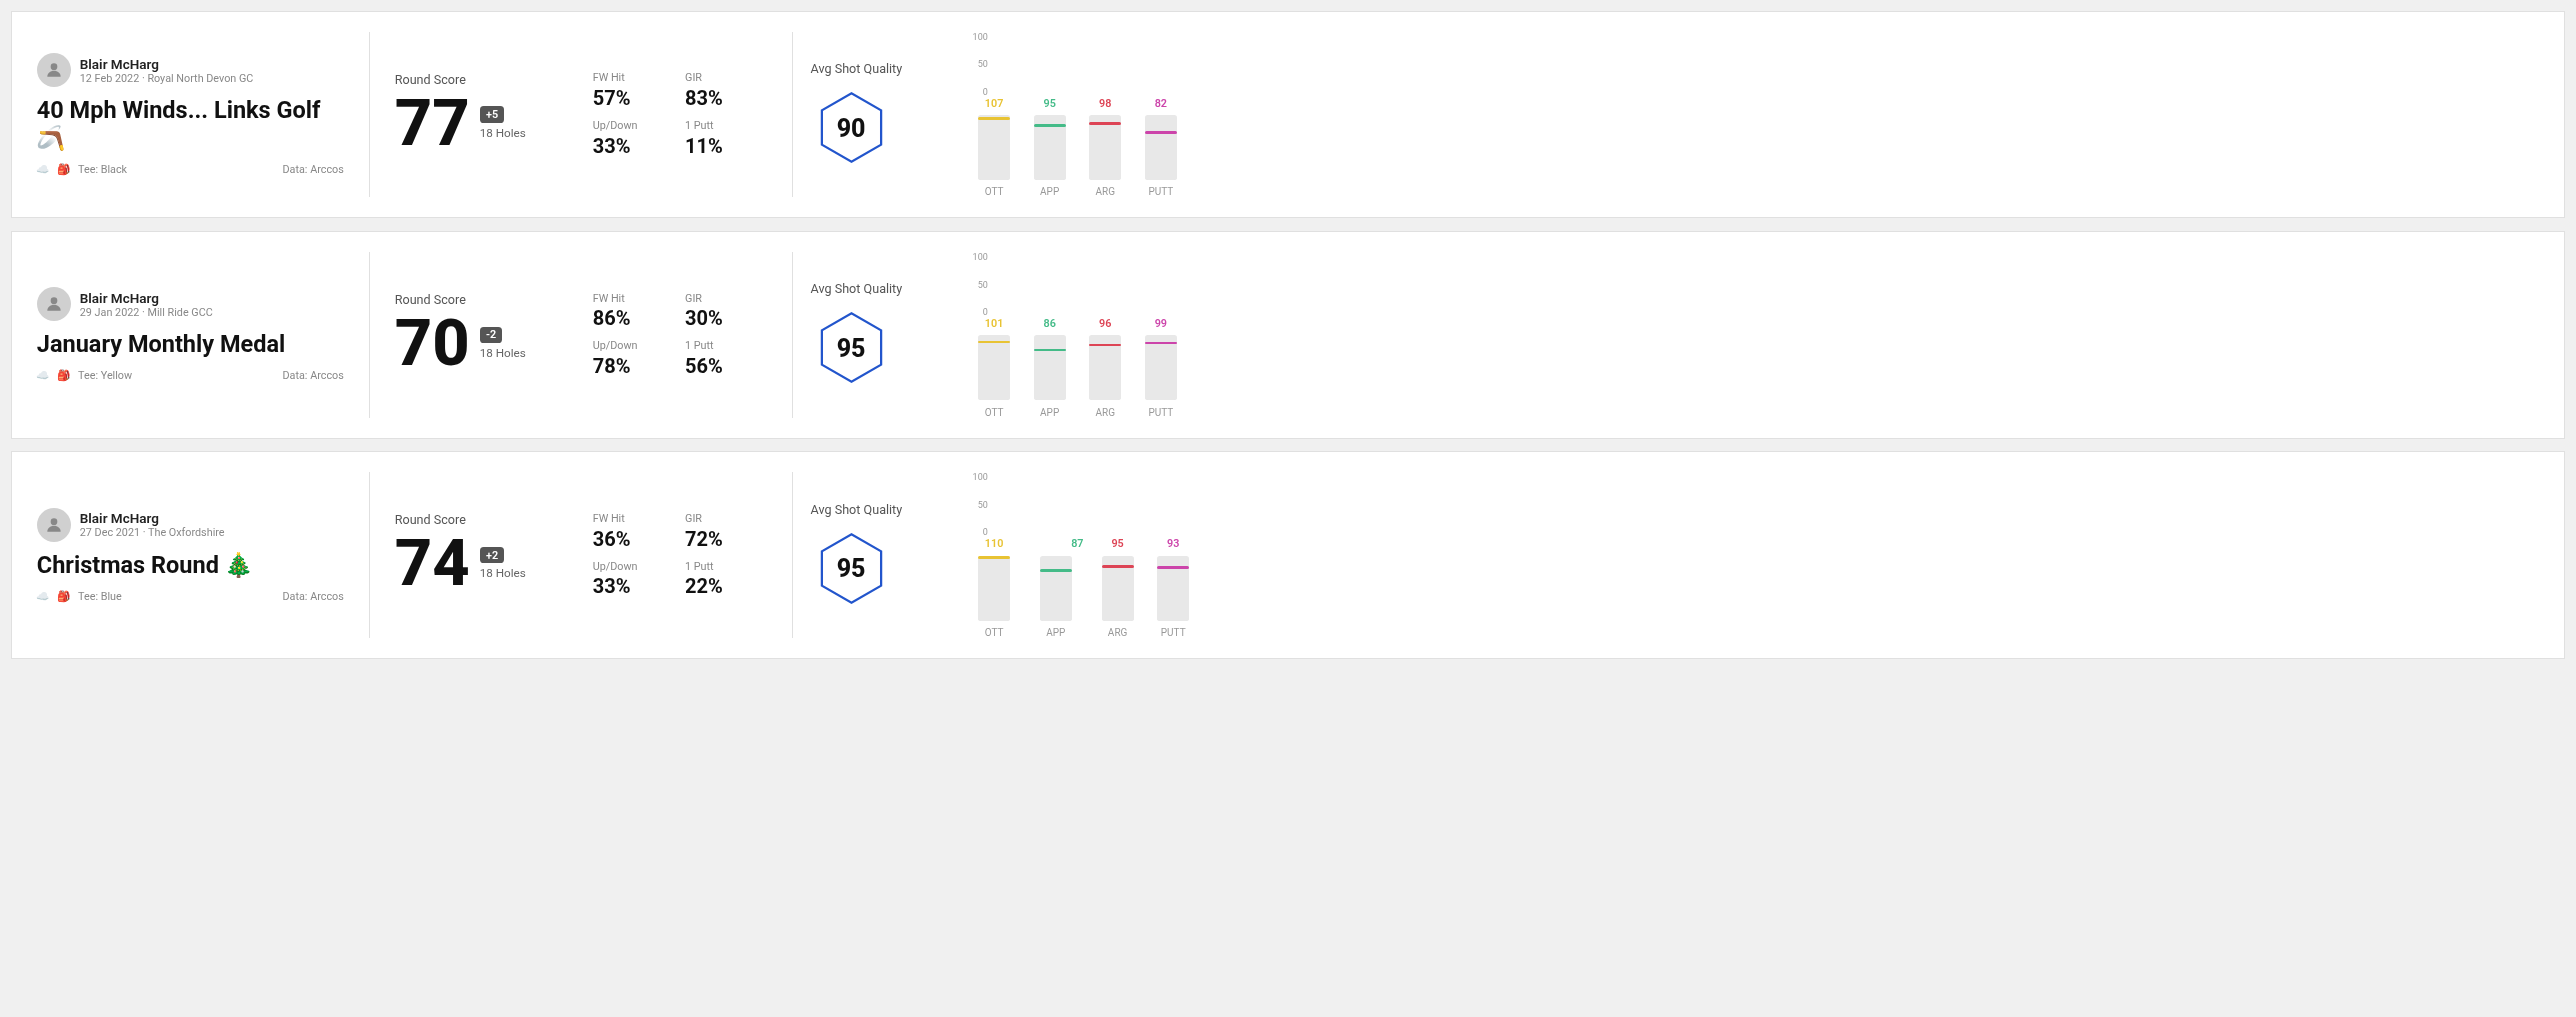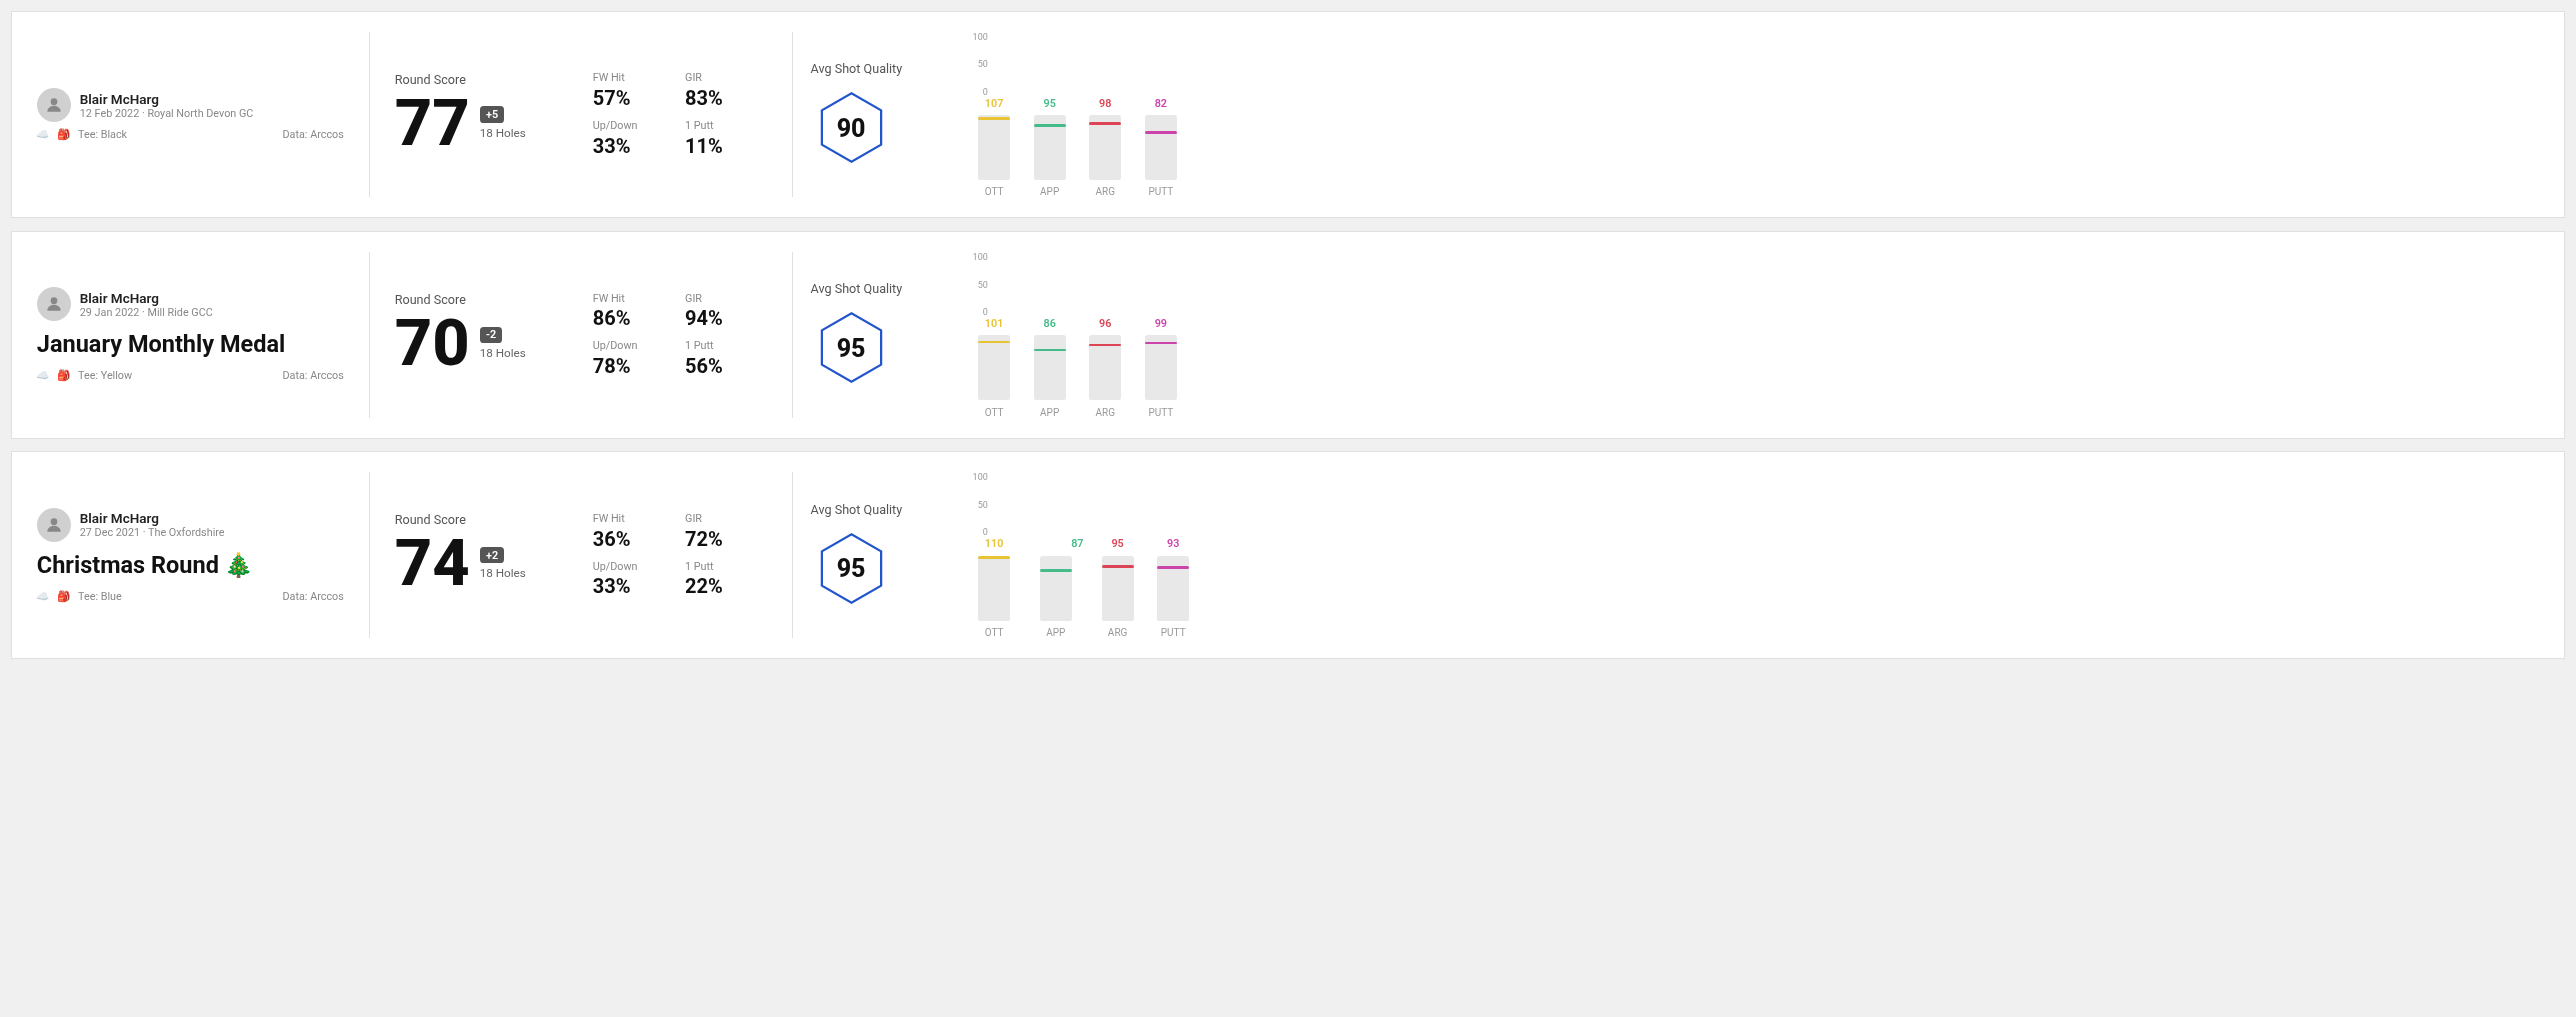--- a/index.html
+++ b/index.html
@@ -235,20 +235,21 @@
           <svg viewBox="0 0 24 24">
             <circle cx="12" cy="8" r="4"></circle>
             <path d="M4 20c0-4 3.6-7 8-7s8 3 8 7"></path>
           </svg>
         </div>
         <div class="user-info">
           <div class="name">Blair McHarg</div>
           <div class="date-course">12 Feb 2022 · Royal North Devon GC</div>
         </div>
       </div>
+      <div class="round-title">40 Mph Winds... Links Golf 🪃</div>
       <div class="tee-row">
         <div class="tee-info">
           <span>☁️</span>
           <span>🎒</span>
           <span>Tee: Black</span>
         </div>
         <span>Data: Arccos</span>
       </div>
     </div>
 
@@ -381,21 +382,21 @@
     </div>
 
     <div class="stats-section">
       <div class="stats-grid">
         <div class="stat-item">
           <div class="stat-label">FW Hit</div>
           <div class="stat-value">86%</div>
         </div>
         <div class="stat-item">
           <div class="stat-label">GIR</div>
-          <div class="stat-value">94%</div>
+          <div class="stat-value">30%</div>
         </div>
         <div class="stat-item">
           <div class="stat-label">Up/Down</div>
           <div class="stat-value">78%</div>
         </div>
         <div class="stat-item">
           <div class="stat-label">1 Putt</div>
           <div class="stat-value">56%</div>
         </div>
       </div>

